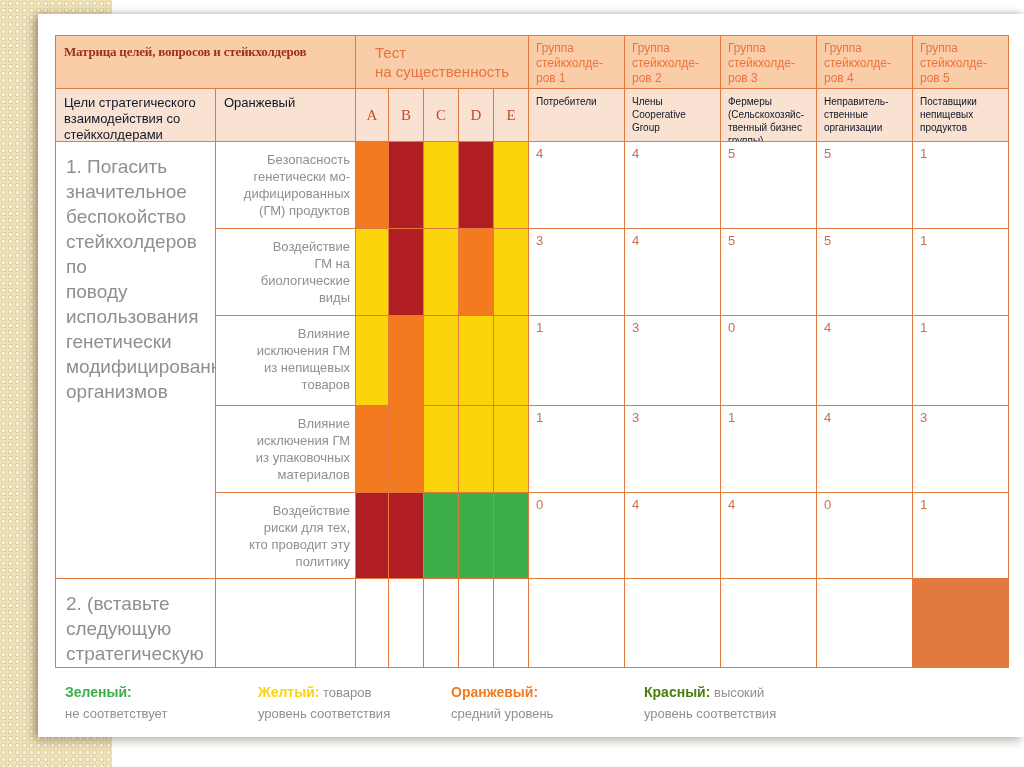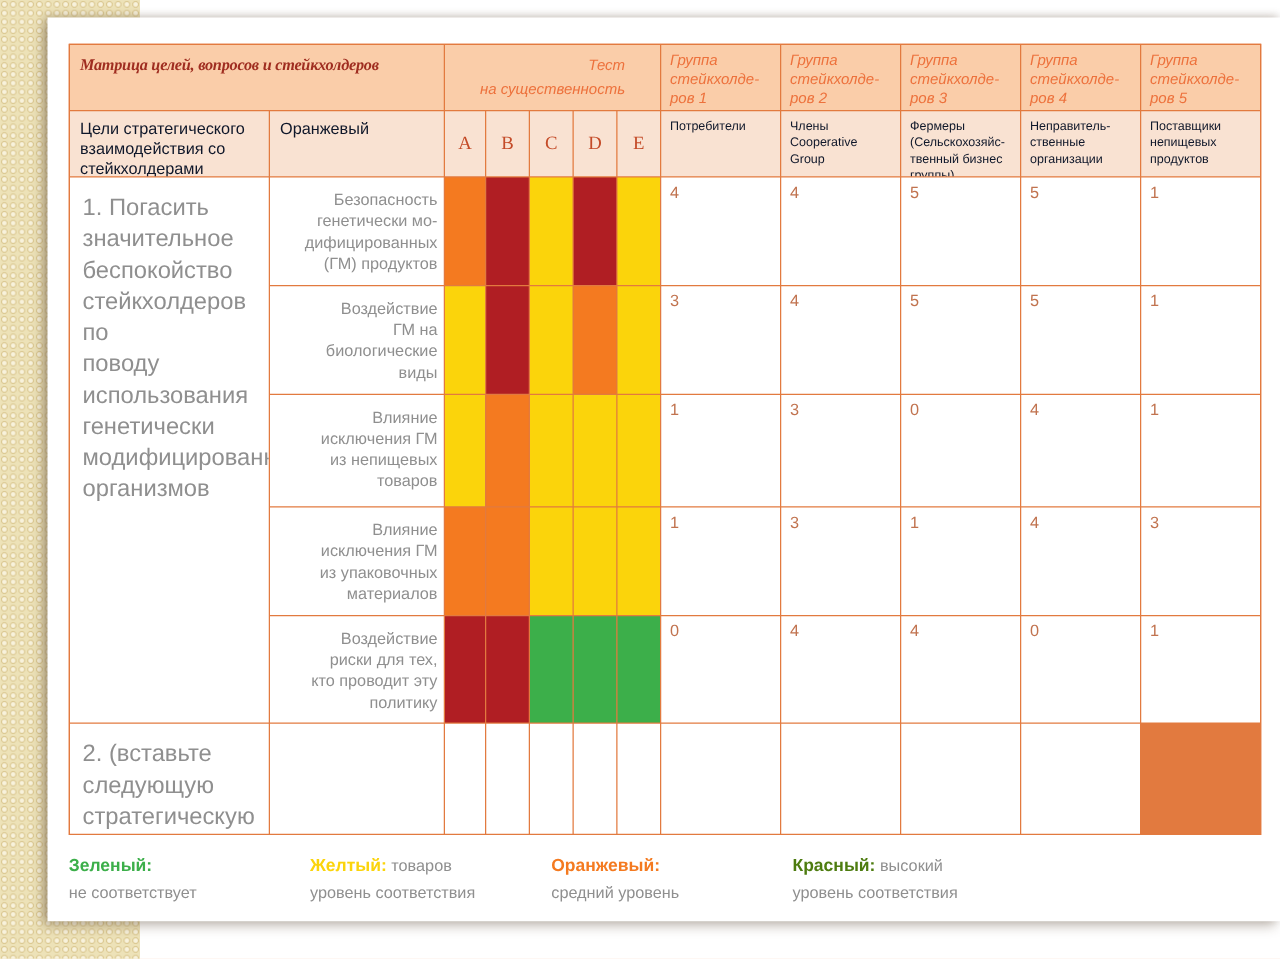--- a/index.html
+++ b/index.html
@@ -26,50 +26,50 @@
     position:absolute;left:17px;top:21px;
     display:grid;
     grid-template-columns:159px 139px 32px 34px 34px 34px 34px 95px 95px 95px 95px 95px;
     grid-template-rows:52px 52px 86px 86px 89px 86px 85px 88px;
     gap:1px;
     background:#E27A3F;
     border:1px solid #E27A3F;
     width:max-content;
   }
   .cell{background:#ffffff;box-sizing:border-box;overflow:hidden;}
-  .h1{background:#FACDA9;color:#ED713C;font-style:italic;}
+  .h1{background:#FACDA9;color:#ED713C;}
   .h2{background:#F9E2D2;color:#0f172a;}
   .title{
     grid-column:1/3;
     font-family:"Liberation Serif",serif;font-weight:bold;
     color:#9F2D20;font-size:13px;padding:8px 8px 0 8px;letter-spacing:-0.2px;
   }
   .test{
     grid-column:3/8;
-    display:flex;align-items:center;justify-content:center;text-align:right;
-    font-size:12px;line-height:19px;white-space:pre-line;
+    display:flex;align-items:center;justify-content:center;text-align:left;
+    font-size:15px;line-height:19px;white-space:pre-line;
   }
   .gname{font-size:12px;line-height:15px;padding:5px 4px 0 7px;white-space:pre-line;}
   .goals,.problems{font-size:13px;line-height:16px;padding:6px 6px 0 8px;white-space:pre-line;}
   .letter{
     display:flex;align-items:center;justify-content:center;
     font-family:"Liberation Serif",serif;font-size:15px;color:#C44B28;
   }
   .gdesc{font-size:10px;line-height:13px;padding:6px 4px 0 7px;white-space:pre-line;}
   .goal{
     color:#8F8F8F;font-size:19px;line-height:25px;
     padding:12px 6px 0 10px;white-space:pre-line;
   }
   .goal1{grid-column:1;grid-row:3/span 5;}
   .problem{color:#8F8F8F;font-size:13px;line-height:17px;padding:9px 5px 0 9px;white-space:pre-line;text-align:right;}
   .num{color:#C1734F;font-size:13px;padding:4px 0 0 7px;}
   .fillcell{background:#ffffff;}
 
   
-  .legend{position:absolute;left:17px;top:668px;display:flex;}
+  .legend{position:absolute;left:27px;top:668px;display:flex;}
   .legend-item{width:193px;font-size:13px;line-height:21px;color:#8F8F8F;}
   .llabel{font-weight:bold;font-size:14px;}
   .lrest{color:#8F8F8F;}
 </style>
 </head>
 <body>
 
 <div class="stage">
   <div class="pattern"></div>
 

